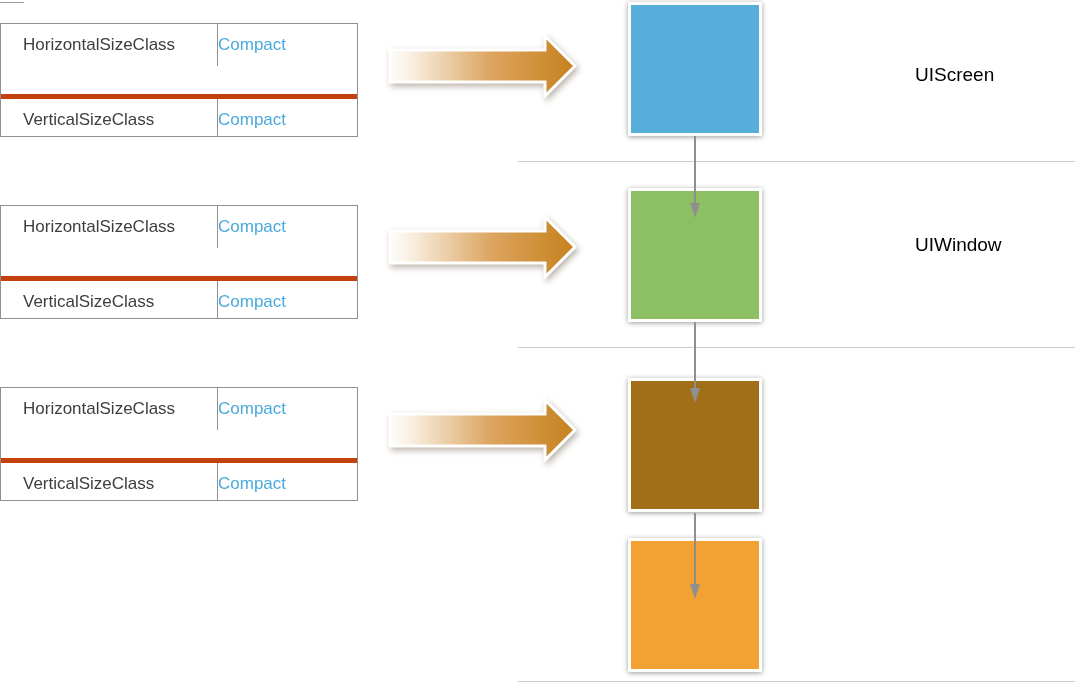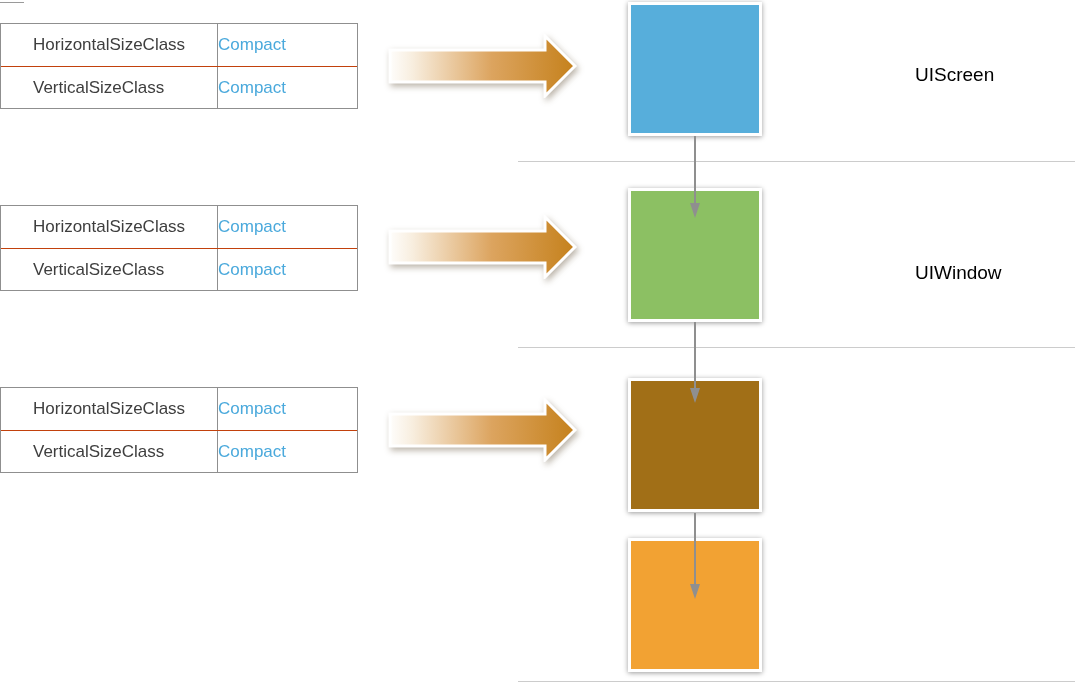--- a/index.html
+++ b/index.html
@@ -24,26 +24,26 @@
     position: absolute;
     left: 0;
     width: 358px;
     border: 1px solid #8f8f8f;
     background: #ffffff;
   }
   .size-table .row {
     display: flex;
     height: 42px;
   }
-  .size-table .row + .row { border-top: 1px solid #c2410c; }
+  .size-table .row + .row { border-top: 5px solid #c2410c; margin-top: 28px; }
   .size-table .cell-label {
     width: 217px;
     border-right: 1px solid #8f8f8f;
     line-height: 42px;
-    padding-left: 32px;
+    padding-left: 22px;
     font-size: 17px;
     color: #3e3e3e;
     white-space: nowrap;
     overflow: hidden;
   }
   .size-table .cell-value {
     flex: 1;
     line-height: 42px;
     font-size: 17px;
     color: #4aa9dc;
@@ -116,21 +116,21 @@
   
   .node-label {
     position: absolute;
     left: 915px;
     font-size: 19px;
     color: #000000;
     line-height: 22px;
     white-space: nowrap;
   }
   #label-uiscreen { top: 64px; }
-  #label-uiwindow { top: 262px; }
+  #label-uiwindow { top: 234px; }
   #label-uiviewcontroller { top: 440px; }
 </style>
 </head>
 <body>
 
 <div class="stage">
 
   <div class="artifact-line"></div>
 
   <div class="size-table" id="table-1">

